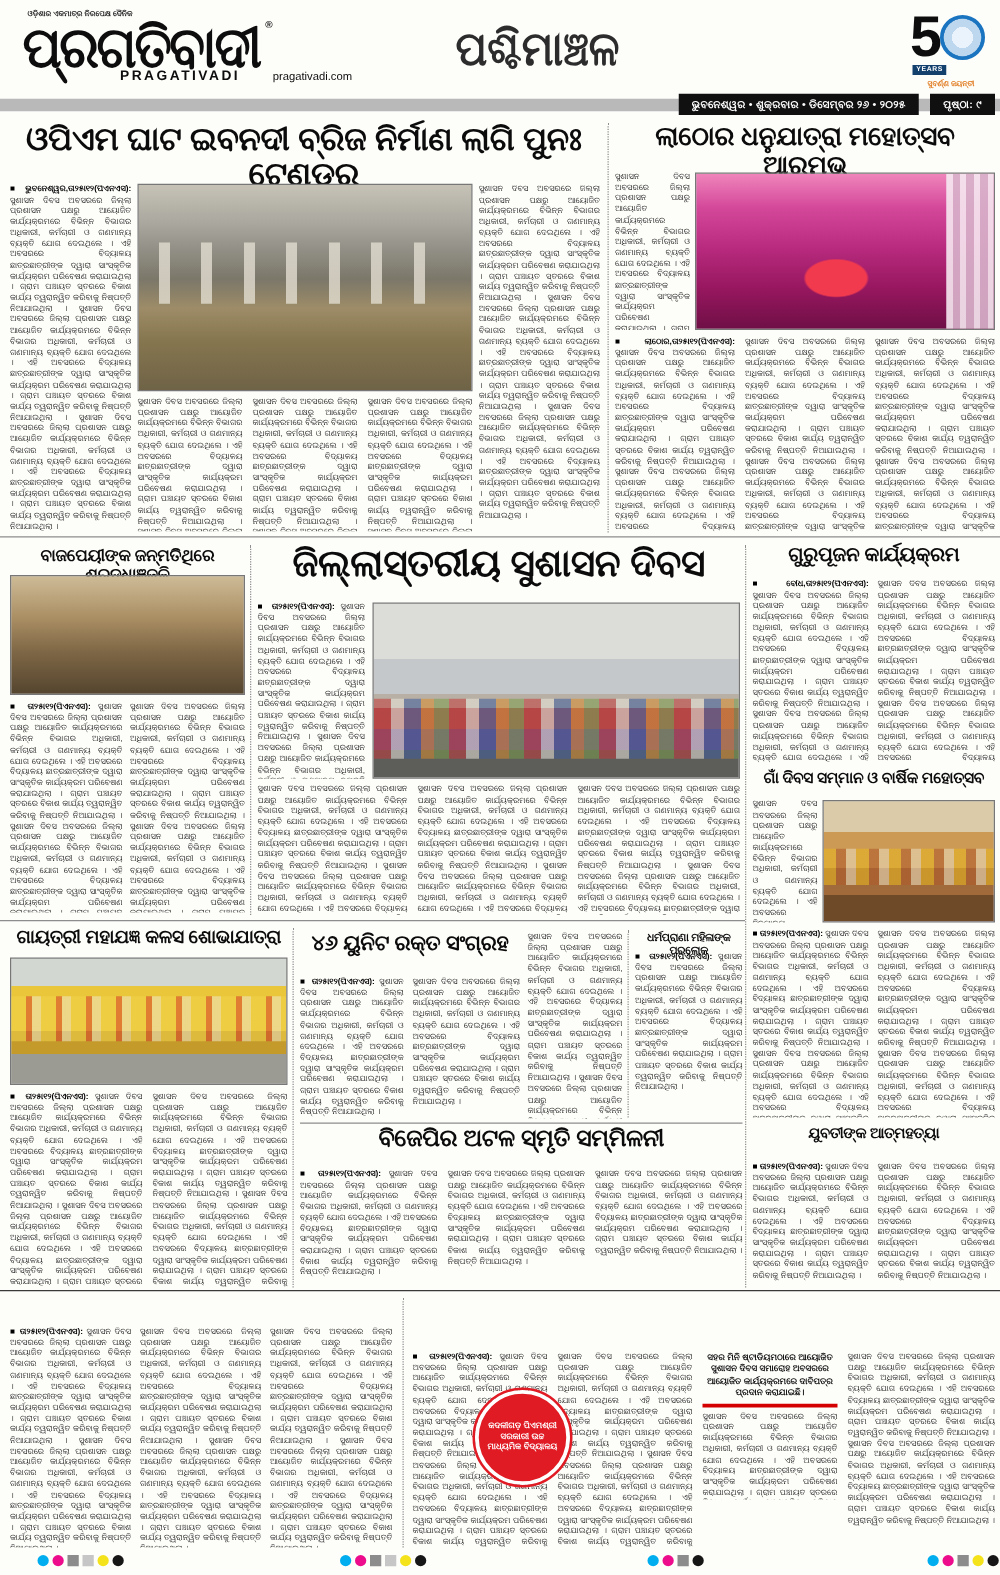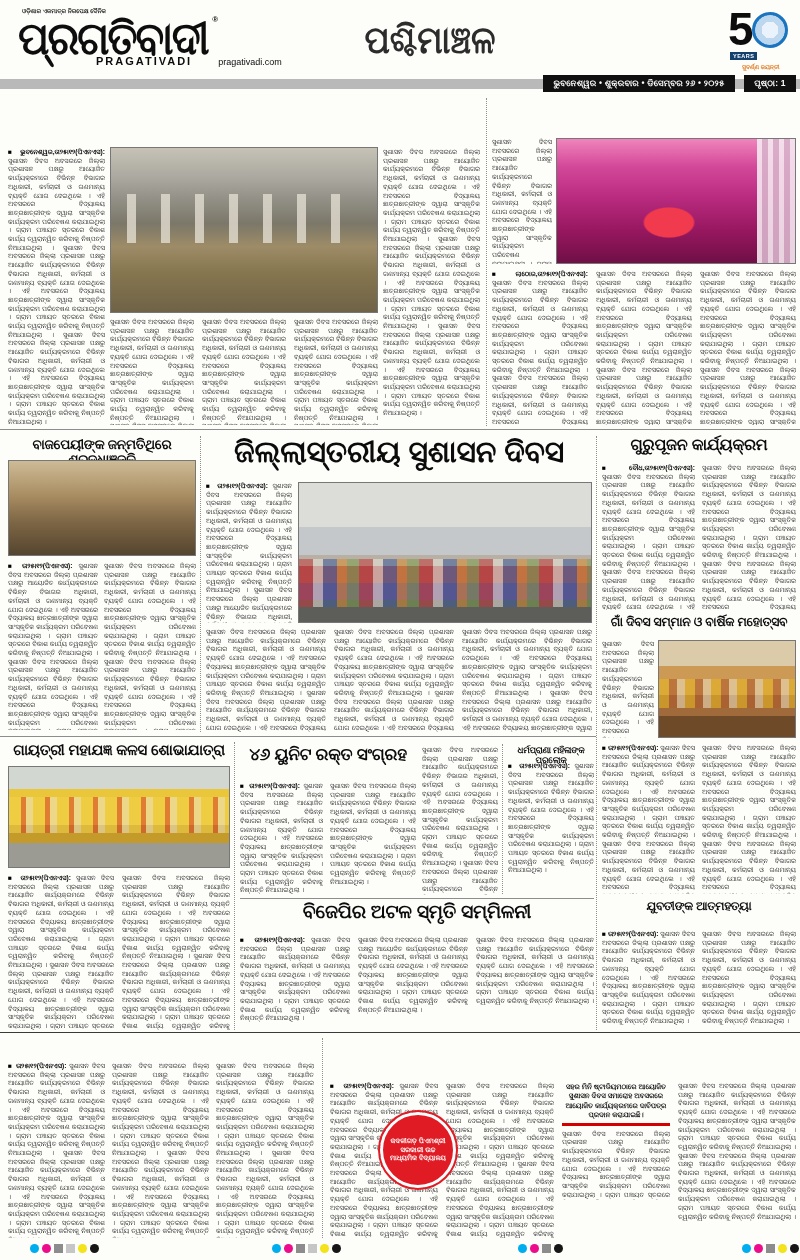--- a/index.html
+++ b/index.html
@@ -65,34 +65,36 @@
 
   <div class="abs" style="left:728px;top:6px;width:66px;height:68px;">
     <span style="position:absolute;left:0;top:0;font-size:46px;font-weight:900;color:#0d0d0d;line-height:1;">5</span>
     <span style="position:absolute;left:24px;top:6px;width:36px;height:36px;border:3px solid #1a74c0;border-radius:50%;box-sizing:border-box;background:radial-gradient(circle at 50% 50%,#eaf3fb 0 40%,#bcd7ee 40% 70%,#7fb0d8 70% 100%);"></span>
     <span style="position:absolute;left:2px;top:46px;font-size:5.5px;font-weight:800;color:#fff;background:#14406e;padding:1px 3px;letter-spacing:.5px;">YEARS</span>
     <span style="position:absolute;left:14px;top:58px;font-size:6px;font-weight:700;color:#e07a1e;white-space:nowrap;">ସୁବର୍ଣ୍ଣ ଜୟନ୍ତୀ</span>
   </div>
 
   <div class="abs" style="left:0;top:79px;width:800px;height:10px;background:#b9b9b9;"></div>
   <div class="abs blackbox" style="left:543px;top:75px;width:192px;height:17px;">ଭୁବନେଶ୍ୱର • ଶୁକ୍ରବାର • ଡିସେମ୍ବର ୨୬ • ୨୦୨୫</div>
-  <div class="abs blackbox" style="left:744px;top:75px;width:52px;height:17px;">ପୃଷ୍ଠା: 1</div>
+  <div class="abs blackbox" style="left:744px;top:75px;width:52px;height:17px;">ପୃଷ୍ଠା: ୯</div>
 
   <div class="abs dotv" style="left:486px;top:98px;height:328px;"></div>
 
+  <div class="abs hl" style="left:6px;top:97px;width:474px;font-size:26px;">ଓପିଏମ ଘାଟ ଇବନଦୀ ବ୍ରିଜ ନିର୍ମାଣ ଲାଗି ପୁନଃ ଟେଣ୍ଡର</div>
   <div class="ph ph-bridge" style="left:110px;top:147px;width:268px;height:166px;"></div>
   <div class="abs bd" style="left:8px;top:148px;width:97px;height:277px;">
     <span class="by">■ ଭୁବନେଶ୍ୱର,ତା୨୫ା୧୨(ପିଏନଏସ):</span>
     <span>ସୁଶାସନ ଦିବସ ଅବସରରେ ଜିଲ୍ଲା ପ୍ରଶାସନ ପକ୍ଷରୁ ଆୟୋଜିତ କାର୍ଯ୍ୟକ୍ରମରେ ବିଭିନ୍ନ ବିଭାଗର ଅଧିକାରୀ, କର୍ମଚାରୀ ଓ ଗଣମାନ୍ୟ ବ୍ୟକ୍ତି ଯୋଗ ଦେଇଥିଲେ । ଏହି ଅବସରରେ ବିଦ୍ୟାଳୟ ଛାତ୍ରଛାତ୍ରୀଙ୍କ ଦ୍ୱାରା ସାଂସ୍କୃତିକ କାର୍ଯ୍ୟକ୍ରମ ପରିବେଷଣ କରାଯାଇଥିଲା । ଗ୍ରାମ ପଞ୍ଚାୟତ ସ୍ତରରେ ବିକାଶ କାର୍ଯ୍ୟ ତ୍ୱରାନ୍ୱିତ କରିବାକୁ ନିଷ୍ପତ୍ତି ନିଆଯାଇଥିଲା । ସୁଶାସନ ଦିବସ ଅବସରରେ ଜିଲ୍ଲା ପ୍ରଶାସନ ପକ୍ଷରୁ ଆୟୋଜିତ କାର୍ଯ୍ୟକ୍ରମରେ ବିଭିନ୍ନ ବିଭାଗର ଅଧିକାରୀ, କର୍ମଚାରୀ ଓ ଗଣମାନ୍ୟ ବ୍ୟକ୍ତି ଯୋଗ ଦେଇଥିଲେ । ଏହି ଅବସରରେ ବିଦ୍ୟାଳୟ ଛାତ୍ରଛାତ୍ରୀଙ୍କ ଦ୍ୱାରା ସାଂସ୍କୃତିକ କାର୍ଯ୍ୟକ୍ରମ ପରିବେଷଣ କରାଯାଇଥିଲା । ଗ୍ରାମ ପଞ୍ଚାୟତ ସ୍ତରରେ ବିକାଶ କାର୍ଯ୍ୟ ତ୍ୱରାନ୍ୱିତ କରିବାକୁ ନିଷ୍ପତ୍ତି ନିଆଯାଇଥିଲା । ସୁଶାସନ ଦିବସ ଅବସରରେ ଜିଲ୍ଲା ପ୍ରଶାସନ ପକ୍ଷରୁ ଆୟୋଜିତ କାର୍ଯ୍ୟକ୍ରମରେ ବିଭିନ୍ନ ବିଭାଗର ଅଧିକାରୀ, କର୍ମଚାରୀ ଓ ଗଣମାନ୍ୟ ବ୍ୟକ୍ତି ଯୋଗ ଦେଇଥିଲେ । ଏହି ଅବସରରେ ବିଦ୍ୟାଳୟ ଛାତ୍ରଛାତ୍ରୀଙ୍କ ଦ୍ୱାରା ସାଂସ୍କୃତିକ କାର୍ଯ୍ୟକ୍ରମ ପରିବେଷଣ କରାଯାଇଥିଲା । ଗ୍ରାମ ପଞ୍ଚାୟତ ସ୍ତରରେ ବିକାଶ କାର୍ଯ୍ୟ ତ୍ୱରାନ୍ୱିତ କରିବାକୁ ନିଷ୍ପତ୍ତି ନିଆଯାଇଥିଲା । </span>
   </div>
   <div class="abs bd" style="left:110px;top:318px;width:84px;height:107px;">ସୁଶାସନ ଦିବସ ଅବସରରେ ଜିଲ୍ଲା ପ୍ରଶାସନ ପକ୍ଷରୁ ଆୟୋଜିତ କାର୍ଯ୍ୟକ୍ରମରେ ବିଭିନ୍ନ ବିଭାଗର ଅଧିକାରୀ, କର୍ମଚାରୀ ଓ ଗଣମାନ୍ୟ ବ୍ୟକ୍ତି ଯୋଗ ଦେଇଥିଲେ । ଏହି ଅବସରରେ ବିଦ୍ୟାଳୟ ଛାତ୍ରଛାତ୍ରୀଙ୍କ ଦ୍ୱାରା ସାଂସ୍କୃତିକ କାର୍ଯ୍ୟକ୍ରମ ପରିବେଷଣ କରାଯାଇଥିଲା । ଗ୍ରାମ ପଞ୍ଚାୟତ ସ୍ତରରେ ବିକାଶ କାର୍ଯ୍ୟ ତ୍ୱରାନ୍ୱିତ କରିବାକୁ ନିଷ୍ପତ୍ତି ନିଆଯାଇଥିଲା । ସୁଶାସନ ଦିବସ ଅବସରରେ ଜିଲ୍ଲା ପ୍ରଶାସନ ପକ୍ଷରୁ ଆୟୋଜିତ କାର୍ଯ୍ୟକ୍ରମରେ ବିଭିନ୍ନ ବିଭାଗର ଅଧିକାରୀ, କର୍ମଚାରୀ ଓ ଗଣମାନ୍ୟ ବ୍ୟକ୍ତି ଯୋଗ ଦେଇଥିଲେ । ଏହି ଅବସରରେ ବିଦ୍ୟାଳୟ ଛାତ୍ରଛାତ୍ରୀଙ୍କ ଦ୍ୱାରା ସାଂସ୍କୃତିକ କାର୍ଯ୍ୟକ୍ରମ ପରିବେଷଣ କରାଯାଇଥିଲା । ଗ୍ରାମ ପଞ୍ଚାୟତ ସ୍ତରରେ ବିକାଶ କାର୍ଯ୍ୟ ତ୍ୱରାନ୍ୱିତ କରିବାକୁ ନିଷ୍ପତ୍ତି ନିଆଯାଇଥିଲା । </div>
   <div class="abs bd" style="left:202px;top:318px;width:84px;height:107px;">ସୁଶାସନ ଦିବସ ଅବସରରେ ଜିଲ୍ଲା ପ୍ରଶାସନ ପକ୍ଷରୁ ଆୟୋଜିତ କାର୍ଯ୍ୟକ୍ରମରେ ବିଭିନ୍ନ ବିଭାଗର ଅଧିକାରୀ, କର୍ମଚାରୀ ଓ ଗଣମାନ୍ୟ ବ୍ୟକ୍ତି ଯୋଗ ଦେଇଥିଲେ । ଏହି ଅବସରରେ ବିଦ୍ୟାଳୟ ଛାତ୍ରଛାତ୍ରୀଙ୍କ ଦ୍ୱାରା ସାଂସ୍କୃତିକ କାର୍ଯ୍ୟକ୍ରମ ପରିବେଷଣ କରାଯାଇଥିଲା । ଗ୍ରାମ ପଞ୍ଚାୟତ ସ୍ତରରେ ବିକାଶ କାର୍ଯ୍ୟ ତ୍ୱରାନ୍ୱିତ କରିବାକୁ ନିଷ୍ପତ୍ତି ନିଆଯାଇଥିଲା । ସୁଶାସନ ଦିବସ ଅବସରରେ ଜିଲ୍ଲା ପ୍ରଶାସନ ପକ୍ଷରୁ ଆୟୋଜିତ କାର୍ଯ୍ୟକ୍ରମରେ ବିଭିନ୍ନ ବିଭାଗର ଅଧିକାରୀ, କର୍ମଚାରୀ ଓ ଗଣମାନ୍ୟ ବ୍ୟକ୍ତି ଯୋଗ ଦେଇଥିଲେ । ଏହି ଅବସରରେ ବିଦ୍ୟାଳୟ ଛାତ୍ରଛାତ୍ରୀଙ୍କ ଦ୍ୱାରା ସାଂସ୍କୃତିକ କାର୍ଯ୍ୟକ୍ରମ ପରିବେଷଣ କରାଯାଇଥିଲା । ଗ୍ରାମ ପଞ୍ଚାୟତ ସ୍ତରରେ ବିକାଶ କାର୍ଯ୍ୟ ତ୍ୱରାନ୍ୱିତ କରିବାକୁ ନିଷ୍ପତ୍ତି ନିଆଯାଇଥିଲା । </div>
   <div class="abs bd" style="left:294px;top:318px;width:84px;height:107px;">ସୁଶାସନ ଦିବସ ଅବସରରେ ଜିଲ୍ଲା ପ୍ରଶାସନ ପକ୍ଷରୁ ଆୟୋଜିତ କାର୍ଯ୍ୟକ୍ରମରେ ବିଭିନ୍ନ ବିଭାଗର ଅଧିକାରୀ, କର୍ମଚାରୀ ଓ ଗଣମାନ୍ୟ ବ୍ୟକ୍ତି ଯୋଗ ଦେଇଥିଲେ । ଏହି ଅବସରରେ ବିଦ୍ୟାଳୟ ଛାତ୍ରଛାତ୍ରୀଙ୍କ ଦ୍ୱାରା ସାଂସ୍କୃତିକ କାର୍ଯ୍ୟକ୍ରମ ପରିବେଷଣ କରାଯାଇଥିଲା । ଗ୍ରାମ ପଞ୍ଚାୟତ ସ୍ତରରେ ବିକାଶ କାର୍ଯ୍ୟ ତ୍ୱରାନ୍ୱିତ କରିବାକୁ ନିଷ୍ପତ୍ତି ନିଆଯାଇଥିଲା । ସୁଶାସନ ଦିବସ ଅବସରରେ ଜିଲ୍ଲା ପ୍ରଶାସନ ପକ୍ଷରୁ ଆୟୋଜିତ କାର୍ଯ୍ୟକ୍ରମରେ ବିଭିନ୍ନ ବିଭାଗର ଅଧିକାରୀ, କର୍ମଚାରୀ ଓ ଗଣମାନ୍ୟ ବ୍ୟକ୍ତି ଯୋଗ ଦେଇଥିଲେ । ଏହି ଅବସରରେ ବିଦ୍ୟାଳୟ ଛାତ୍ରଛାତ୍ରୀଙ୍କ ଦ୍ୱାରା ସାଂସ୍କୃତିକ କାର୍ଯ୍ୟକ୍ରମ ପରିବେଷଣ କରାଯାଇଥିଲା । ଗ୍ରାମ ପଞ୍ଚାୟତ ସ୍ତରରେ ବିକାଶ କାର୍ଯ୍ୟ ତ୍ୱରାନ୍ୱିତ କରିବାକୁ ନିଷ୍ପତ୍ତି ନିଆଯାଇଥିଲା । </div>
   <div class="abs bd" style="left:383px;top:148px;width:97px;height:277px;">ସୁଶାସନ ଦିବସ ଅବସରରେ ଜିଲ୍ଲା ପ୍ରଶାସନ ପକ୍ଷରୁ ଆୟୋଜିତ କାର୍ଯ୍ୟକ୍ରମରେ ବିଭିନ୍ନ ବିଭାଗର ଅଧିକାରୀ, କର୍ମଚାରୀ ଓ ଗଣମାନ୍ୟ ବ୍ୟକ୍ତି ଯୋଗ ଦେଇଥିଲେ । ଏହି ଅବସରରେ ବିଦ୍ୟାଳୟ ଛାତ୍ରଛାତ୍ରୀଙ୍କ ଦ୍ୱାରା ସାଂସ୍କୃତିକ କାର୍ଯ୍ୟକ୍ରମ ପରିବେଷଣ କରାଯାଇଥିଲା । ଗ୍ରାମ ପଞ୍ଚାୟତ ସ୍ତରରେ ବିକାଶ କାର୍ଯ୍ୟ ତ୍ୱରାନ୍ୱିତ କରିବାକୁ ନିଷ୍ପତ୍ତି ନିଆଯାଇଥିଲା । ସୁଶାସନ ଦିବସ ଅବସରରେ ଜିଲ୍ଲା ପ୍ରଶାସନ ପକ୍ଷରୁ ଆୟୋଜିତ କାର୍ଯ୍ୟକ୍ରମରେ ବିଭିନ୍ନ ବିଭାଗର ଅଧିକାରୀ, କର୍ମଚାରୀ ଓ ଗଣମାନ୍ୟ ବ୍ୟକ୍ତି ଯୋଗ ଦେଇଥିଲେ । ଏହି ଅବସରରେ ବିଦ୍ୟାଳୟ ଛାତ୍ରଛାତ୍ରୀଙ୍କ ଦ୍ୱାରା ସାଂସ୍କୃତିକ କାର୍ଯ୍ୟକ୍ରମ ପରିବେଷଣ କରାଯାଇଥିଲା । ଗ୍ରାମ ପଞ୍ଚାୟତ ସ୍ତରରେ ବିକାଶ କାର୍ଯ୍ୟ ତ୍ୱରାନ୍ୱିତ କରିବାକୁ ନିଷ୍ପତ୍ତି ନିଆଯାଇଥିଲା । ସୁଶାସନ ଦିବସ ଅବସରରେ ଜିଲ୍ଲା ପ୍ରଶାସନ ପକ୍ଷରୁ ଆୟୋଜିତ କାର୍ଯ୍ୟକ୍ରମରେ ବିଭିନ୍ନ ବିଭାଗର ଅଧିକାରୀ, କର୍ମଚାରୀ ଓ ଗଣମାନ୍ୟ ବ୍ୟକ୍ତି ଯୋଗ ଦେଇଥିଲେ । ଏହି ଅବସରରେ ବିଦ୍ୟାଳୟ ଛାତ୍ରଛାତ୍ରୀଙ୍କ ଦ୍ୱାରା ସାଂସ୍କୃତିକ କାର୍ଯ୍ୟକ୍ରମ ପରିବେଷଣ କରାଯାଇଥିଲା । ଗ୍ରାମ ପଞ୍ଚାୟତ ସ୍ତରରେ ବିକାଶ କାର୍ଯ୍ୟ ତ୍ୱରାନ୍ୱିତ କରିବାକୁ ନିଷ୍ପତ୍ତି ନିଆଯାଇଥିଲା । </div>
 
+  <div class="abs hl" style="left:492px;top:99px;width:304px;font-size:21px;">ଲାଠୋର ଧନୁଯାତ୍ରା ମହୋତ୍ସବ ଆରମ୍ଭ</div>
   <div class="ph ph-stage" style="left:556px;top:138px;width:240px;height:126px;"></div>
   <div class="abs bd" style="left:492px;top:138px;width:60px;height:126px;">ସୁଶାସନ ଦିବସ ଅବସରରେ ଜିଲ୍ଲା ପ୍ରଶାସନ ପକ୍ଷରୁ ଆୟୋଜିତ କାର୍ଯ୍ୟକ୍ରମରେ ବିଭିନ୍ନ ବିଭାଗର ଅଧିକାରୀ, କର୍ମଚାରୀ ଓ ଗଣମାନ୍ୟ ବ୍ୟକ୍ତି ଯୋଗ ଦେଇଥିଲେ । ଏହି ଅବସରରେ ବିଦ୍ୟାଳୟ ଛାତ୍ରଛାତ୍ରୀଙ୍କ ଦ୍ୱାରା ସାଂସ୍କୃତିକ କାର୍ଯ୍ୟକ୍ରମ ପରିବେଷଣ କରାଯାଇଥିଲା । ଗ୍ରାମ ପଞ୍ଚାୟତ ସ୍ତରରେ ବିକାଶ କାର୍ଯ୍ୟ ତ୍ୱରାନ୍ୱିତ କରିବାକୁ ନିଷ୍ପତ୍ତି ନିଆଯାଇଥିଲା । </div>
   <div class="abs bd" style="left:492px;top:270px;width:96px;height:155px;">
     <span class="by">■ ଲାଠୋର,ତା୨୫ା୧୨(ପିଏନଏସ):</span>
     <span>ସୁଶାସନ ଦିବସ ଅବସରରେ ଜିଲ୍ଲା ପ୍ରଶାସନ ପକ୍ଷରୁ ଆୟୋଜିତ କାର୍ଯ୍ୟକ୍ରମରେ ବିଭିନ୍ନ ବିଭାଗର ଅଧିକାରୀ, କର୍ମଚାରୀ ଓ ଗଣମାନ୍ୟ ବ୍ୟକ୍ତି ଯୋଗ ଦେଇଥିଲେ । ଏହି ଅବସରରେ ବିଦ୍ୟାଳୟ ଛାତ୍ରଛାତ୍ରୀଙ୍କ ଦ୍ୱାରା ସାଂସ୍କୃତିକ କାର୍ଯ୍ୟକ୍ରମ ପରିବେଷଣ କରାଯାଇଥିଲା । ଗ୍ରାମ ପଞ୍ଚାୟତ ସ୍ତରରେ ବିକାଶ କାର୍ଯ୍ୟ ତ୍ୱରାନ୍ୱିତ କରିବାକୁ ନିଷ୍ପତ୍ତି ନିଆଯାଇଥିଲା । ସୁଶାସନ ଦିବସ ଅବସରରେ ଜିଲ୍ଲା ପ୍ରଶାସନ ପକ୍ଷରୁ ଆୟୋଜିତ କାର୍ଯ୍ୟକ୍ରମରେ ବିଭିନ୍ନ ବିଭାଗର ଅଧିକାରୀ, କର୍ମଚାରୀ ଓ ଗଣମାନ୍ୟ ବ୍ୟକ୍ତି ଯୋଗ ଦେଇଥିଲେ । ଏହି ଅବସରରେ ବିଦ୍ୟାଳୟ ଛାତ୍ରଛାତ୍ରୀଙ୍କ ଦ୍ୱାରା ସାଂସ୍କୃତିକ କାର୍ଯ୍ୟକ୍ରମ ପରିବେଷଣ କରାଯାଇଥିଲା । ଗ୍ରାମ ପଞ୍ଚାୟତ ସ୍ତରରେ ବିକାଶ କାର୍ଯ୍ୟ ତ୍ୱରାନ୍ୱିତ କରିବାକୁ ନିଷ୍ପତ୍ତି ନିଆଯାଇଥିଲା । </span>
   </div>
   <div class="abs bd" style="left:596px;top:270px;width:96px;height:155px;">ସୁଶାସନ ଦିବସ ଅବସରରେ ଜିଲ୍ଲା ପ୍ରଶାସନ ପକ୍ଷରୁ ଆୟୋଜିତ କାର୍ଯ୍ୟକ୍ରମରେ ବିଭିନ୍ନ ବିଭାଗର ଅଧିକାରୀ, କର୍ମଚାରୀ ଓ ଗଣମାନ୍ୟ ବ୍ୟକ୍ତି ଯୋଗ ଦେଇଥିଲେ । ଏହି ଅବସରରେ ବିଦ୍ୟାଳୟ ଛାତ୍ରଛାତ୍ରୀଙ୍କ ଦ୍ୱାରା ସାଂସ୍କୃତିକ କାର୍ଯ୍ୟକ୍ରମ ପରିବେଷଣ କରାଯାଇଥିଲା । ଗ୍ରାମ ପଞ୍ଚାୟତ ସ୍ତରରେ ବିକାଶ କାର୍ଯ୍ୟ ତ୍ୱରାନ୍ୱିତ କରିବାକୁ ନିଷ୍ପତ୍ତି ନିଆଯାଇଥିଲା । ସୁଶାସନ ଦିବସ ଅବସରରେ ଜିଲ୍ଲା ପ୍ରଶାସନ ପକ୍ଷରୁ ଆୟୋଜିତ କାର୍ଯ୍ୟକ୍ରମରେ ବିଭିନ୍ନ ବିଭାଗର ଅଧିକାରୀ, କର୍ମଚାରୀ ଓ ଗଣମାନ୍ୟ ବ୍ୟକ୍ତି ଯୋଗ ଦେଇଥିଲେ । ଏହି ଅବସରରେ ବିଦ୍ୟାଳୟ ଛାତ୍ରଛାତ୍ରୀଙ୍କ ଦ୍ୱାରା ସାଂସ୍କୃତିକ କାର୍ଯ୍ୟକ୍ରମ ପରିବେଷଣ କରାଯାଇଥିଲା । ଗ୍ରାମ ପଞ୍ଚାୟତ ସ୍ତରରେ ବିକାଶ କାର୍ଯ୍ୟ ତ୍ୱରାନ୍ୱିତ କରିବାକୁ ନିଷ୍ପତ୍ତି ନିଆଯାଇଥିଲା । </div>
   <div class="abs bd" style="left:700px;top:270px;width:96px;height:155px;">ସୁଶାସନ ଦିବସ ଅବସରରେ ଜିଲ୍ଲା ପ୍ରଶାସନ ପକ୍ଷରୁ ଆୟୋଜିତ କାର୍ଯ୍ୟକ୍ରମରେ ବିଭିନ୍ନ ବିଭାଗର ଅଧିକାରୀ, କର୍ମଚାରୀ ଓ ଗଣମାନ୍ୟ ବ୍ୟକ୍ତି ଯୋଗ ଦେଇଥିଲେ । ଏହି ଅବସରରେ ବିଦ୍ୟାଳୟ ଛାତ୍ରଛାତ୍ରୀଙ୍କ ଦ୍ୱାରା ସାଂସ୍କୃତିକ କାର୍ଯ୍ୟକ୍ରମ ପରିବେଷଣ କରାଯାଇଥିଲା । ଗ୍ରାମ ପଞ୍ଚାୟତ ସ୍ତରରେ ବିକାଶ କାର୍ଯ୍ୟ ତ୍ୱରାନ୍ୱିତ କରିବାକୁ ନିଷ୍ପତ୍ତି ନିଆଯାଇଥିଲା । ସୁଶାସନ ଦିବସ ଅବସରରେ ଜିଲ୍ଲା ପ୍ରଶାସନ ପକ୍ଷରୁ ଆୟୋଜିତ କାର୍ଯ୍ୟକ୍ରମରେ ବିଭିନ୍ନ ବିଭାଗର ଅଧିକାରୀ, କର୍ମଚାରୀ ଓ ଗଣମାନ୍ୟ ବ୍ୟକ୍ତି ଯୋଗ ଦେଇଥିଲେ । ଏହି ଅବସରରେ ବିଦ୍ୟାଳୟ ଛାତ୍ରଛାତ୍ରୀଙ୍କ ଦ୍ୱାରା ସାଂସ୍କୃତିକ କାର୍ଯ୍ୟକ୍ରମ ପରିବେଷଣ କରାଯାଇଥିଲା । ଗ୍ରାମ ପଞ୍ଚାୟତ ସ୍ତରରେ ବିକାଶ କାର୍ଯ୍ୟ ତ୍ୱରାନ୍ୱିତ କରିବାକୁ ନିଷ୍ପତ୍ତି ନିଆଯାଇଥିଲା । </div>
 
   <div class="abs rule" style="left:0;top:429px;width:800px;"></div>

